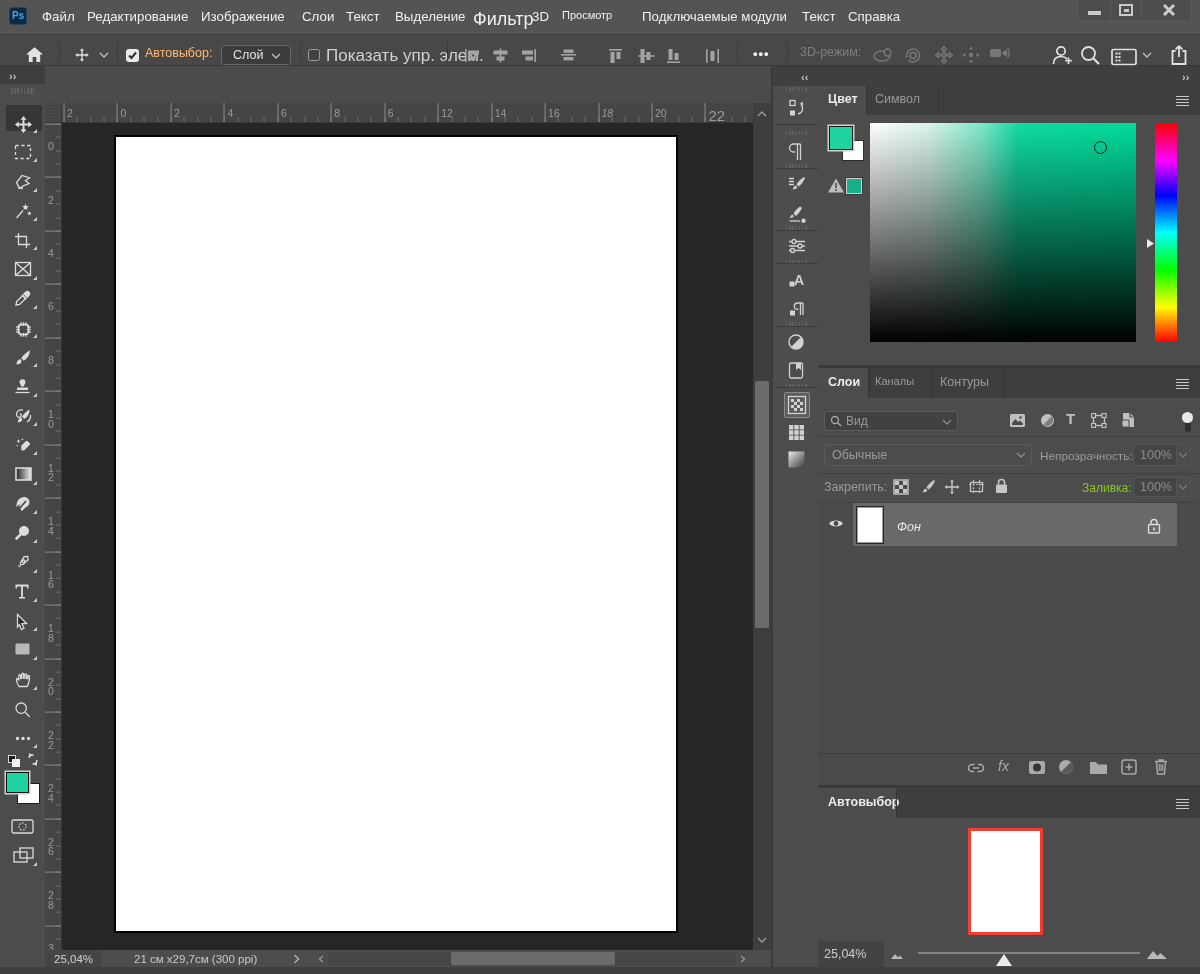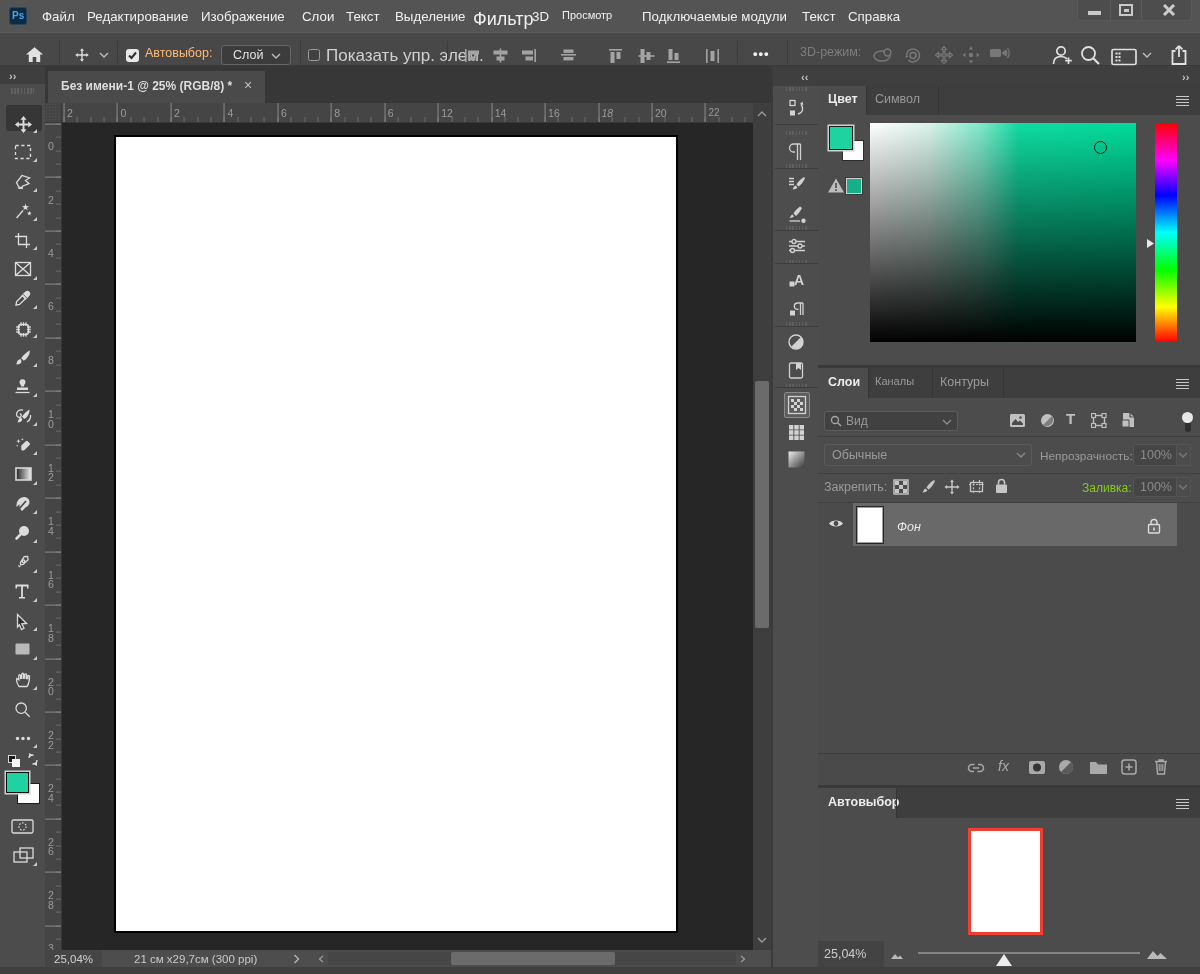--- a/index.html
+++ b/index.html
@@ -382,44 +382,38 @@
         <rect x="1" y="1" width="21" height="13" rx="1.5" stroke="#dcdcdc" stroke-width="1.3" fill="none"></rect>
         <circle cx="11.5" cy="7.5" r="3.6" stroke="#dcdcdc" stroke-width="1.2" fill="none" stroke-dasharray="1.6 1.6"></circle>
       </svg>
       <svg class="abs" style="left:13px;top:779px" width="22" height="17" viewBox="0 0 22 17">
         <rect x="1" y="5" width="13" height="10" stroke="#dcdcdc" stroke-width="1.3" fill="none"></rect>
         <rect x="7" y="1" width="13" height="10" stroke="#dcdcdc" stroke-width="1.3" fill="none"></rect>
       </svg>
       <div class="abs" style="left:33px;top:794px;width:0;height:0;border-left:4px solid transparent;border-bottom:4px solid #c9c9c9;"></div>
 </div>
 
-<div class="abs" style="left:45px;top:66px;width:726px;height:37px;background:#373737;">
-  <div class="abs" style="left:3px;top:5px;width:217px;height:32px;background:#4a4a4a;">
-    <div class="abs" style="left:13px;top:8px;font-size:12px;font-weight:bold;color:#dedede;white-space:nowrap;">Без имени-1 @ 25% (RGB/8) *</div>
-    <div class="abs" style="left:196px;top:6px;font-size:14px;color:#c0c0c0;">×</div>
-  </div>
-</div>
 
 <div class="abs" style="left:45px;top:103px;width:17px;height:20px;background:#454545;border-right:1px solid #3a3a3a;border-bottom:1px solid #3a3a3a;box-sizing:border-box;background-image:radial-gradient(#535353 0.8px,transparent 0.8px);background-size:3px 3px;"></div>
 <div class="abs" style="left:62px;top:103px;width:691px;height:20px;background:#454545;border-bottom:1px solid #383838;box-sizing:border-box;overflow:hidden;">
   <div class="abs" style="left:0;top:0;width:691px;height:20px;background-image:repeating-linear-gradient(to right,#6e6e6e 0 1px,transparent 1px 13.3625px);background-position:1.55px 0;background-size:100% 100%;-webkit-mask-image:linear-gradient(to bottom,transparent 0 14px,black 14px);mask-image:linear-gradient(to bottom,transparent 0 14px,black 14px);"></div>
   <div class="abs" style="left:0;top:0;width:691px;height:20px;background-image:repeating-linear-gradient(to right,#8a8a8a 0 1px,transparent 1px 53.45px);background-position:1.55px 0;"></div>
   <div class="abs" style="left:5.0px;top:4px;font-size:10.5px;color:#9b9b9b;">2</div>
       <div class="abs" style="left:58.5px;top:4px;font-size:10.5px;color:#9b9b9b;">0</div>
       <div class="abs" style="left:112.0px;top:4px;font-size:10.5px;color:#9b9b9b;">2</div>
       <div class="abs" style="left:165.4px;top:4px;font-size:10.5px;color:#9b9b9b;">4</div>
       <div class="abs" style="left:218.9px;top:4px;font-size:10.5px;color:#9b9b9b;">6</div>
       <div class="abs" style="left:272.3px;top:4px;font-size:10.5px;color:#9b9b9b;">8</div>
       <div class="abs" style="left:325.8px;top:4px;font-size:10.5px;color:#9b9b9b;">6</div>
       <div class="abs" style="left:379.2px;top:4px;font-size:10.5px;color:#9b9b9b;">12</div>
       <div class="abs" style="left:432.7px;top:4px;font-size:10.5px;color:#9b9b9b;">14</div>
       <div class="abs" style="left:486.1px;top:4px;font-size:10.5px;color:#9b9b9b;">16</div>
       <div class="abs" style="left:539.5px;top:4px;font-size:10.5px;color:#9b9b9b;font-style:italic;">18</div>
       <div class="abs" style="left:593.0px;top:4px;font-size:10.5px;color:#9b9b9b;">20</div>
-      <div class="abs" style="left:646.5px;top:4px;font-size:10px;color:#9b9b9b;">22</div>
+      <div class="abs" style="left:646.5px;top:4px;font-size:15px;color:#9b9b9b;">22</div>
 </div>
 
 <div class="abs" style="left:45px;top:123px;width:17px;height:827px;background:#454545;border-right:1px solid #383838;box-sizing:border-box;overflow:hidden;">
   <div class="abs" style="left:0;top:0;width:17px;height:827px;background-image:repeating-linear-gradient(to bottom,#6e6e6e 0 1px,transparent 1px 13.3625px);background-position:0 0.6px;-webkit-mask-image:linear-gradient(to right,transparent 0 11px,black 11px);mask-image:linear-gradient(to right,transparent 0 11px,black 11px);"></div>
   <div class="abs" style="left:0;top:0;width:17px;height:827px;background-image:repeating-linear-gradient(to bottom,#8a8a8a 0 1px,transparent 1px 53.45px);background-position:0 0.6px;"></div>
   <div class="abs" style="left:3px;top:17.0px;font-size:10.5px;color:#9b9b9b;">0</div>
       <div class="abs" style="left:3px;top:70.5px;font-size:10.5px;color:#9b9b9b;">2</div>
       <div class="abs" style="left:3px;top:123.9px;font-size:10.5px;color:#9b9b9b;">4</div>
       <div class="abs" style="left:3px;top:177.4px;font-size:10.5px;color:#9b9b9b;">6</div>
       <div class="abs" style="left:3px;top:230.8px;font-size:10.5px;color:#9b9b9b;">8</div>

